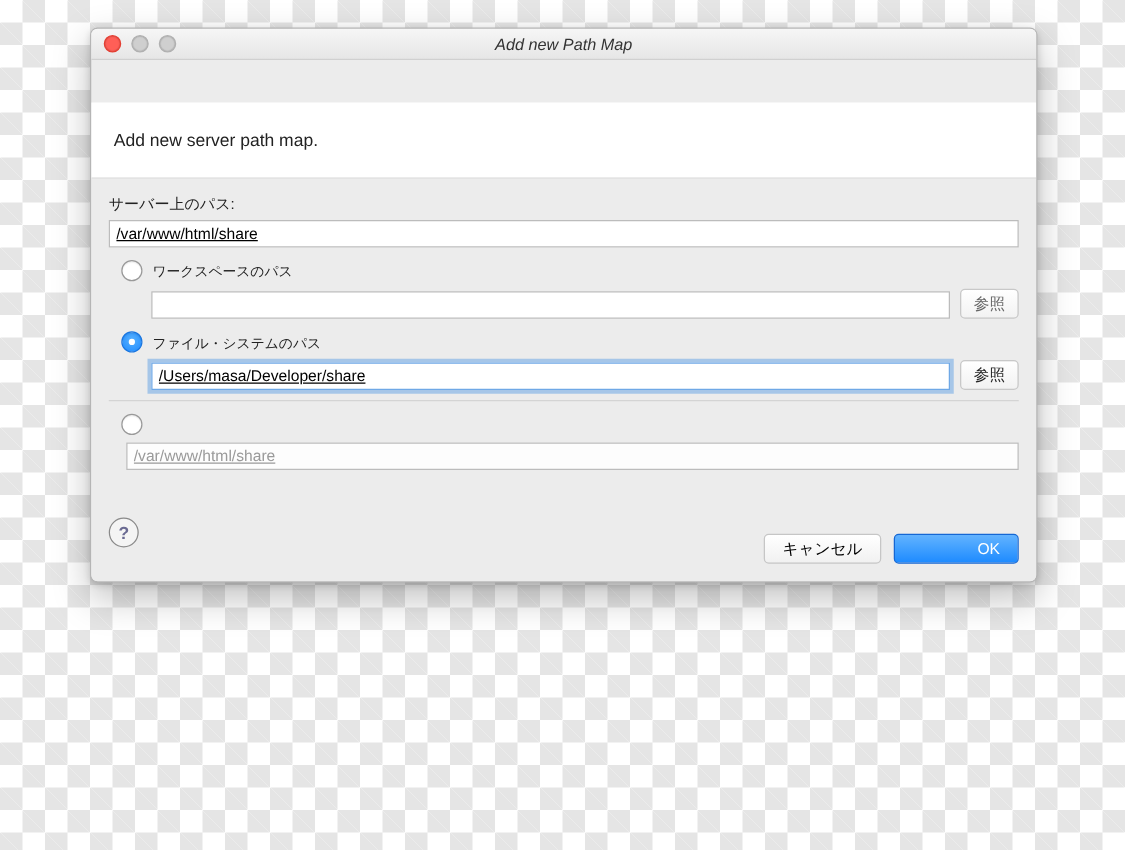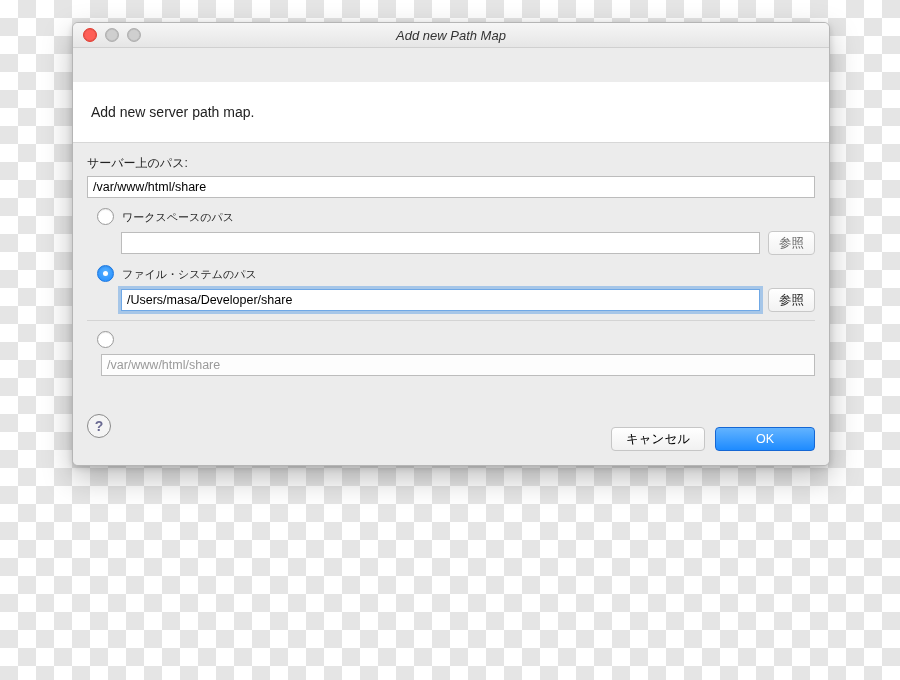--- a/index.html
+++ b/index.html
@@ -75,20 +75,21 @@
   }
   .text-input {
     width: 100%;
     box-sizing: border-box;
     height: 22px;
     border: 1px solid #bcbcbc;
     background: #fff;
     font-size: 12.5px;
     padding: 2px 5px;
     font-family: inherit;
+    text-decoration: underline;
   }
   .text-input.focused {
     border: 1px solid #6fa8e6;
     box-shadow: 0 0 0 3px rgba(109,168,230,0.55);
   }
   .text-input.disabled {
     background:#fdfdfd;
     color:#9a9a9a;
   }
   .radio-row {
@@ -106,21 +107,21 @@
   }
   .radio.selected {
     background: radial-gradient(circle at 50% 40%, #57b1ff, #1f8bff);
     border:1px solid #1a76e0;
   }
   .radio.selected::after{
     content:""; width:5px; height:5px; border-radius:50%;
     background:#fff;
   }
   .sub-input-row {
-    display:flex; gap:8px; align-items:center;
+    display:flex; gap:8px; align-items:flex-end;
     margin: 2px 0 4px 34px;
   }
   .sub-input-row .text-input { flex:1; }
   .browse-btn {
     height:24px;
     padding: 0 10px;
     font-size:12.5px;
     border:1px solid #c8c8c8;
     border-radius:4px;
     background: linear-gradient(#ffffff,#f2f2f2);
@@ -150,20 +151,21 @@
     border:1px solid #c6c6c6;
     background:linear-gradient(#ffffff,#f1f1f1);
     margin-left:10px;
     margin-top:27px;
   }
   .btn.primary {
     border:1px solid #1567d4;
     background:linear-gradient(#62b3ff,#1e8bff);
     color:#fff;
     min-width:100px;
+    text-align:right;
   }
 </style>
 </head>
 <body>
 
 <div class="checker">
   <div class="window">
 
     <div class="titlebar">
       <div class="traffic">

